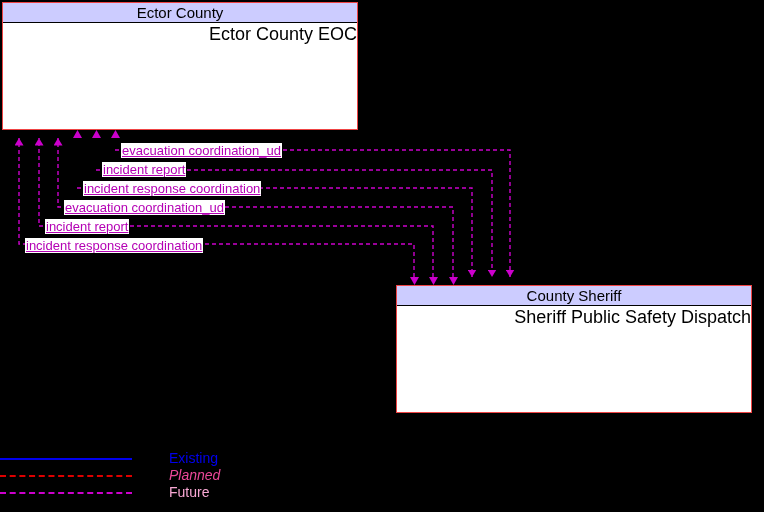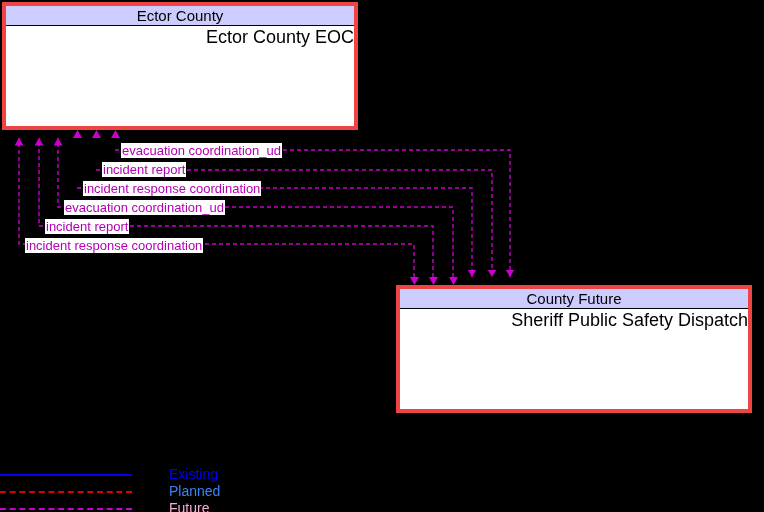--- a/index.html
+++ b/index.html
@@ -19,21 +19,21 @@
     position: absolute;
     left: 0; top: 0;
     width: 764px;
     height: 512px;
   }
 
   
   .ent {
     position: absolute;
     background: #ffffff;
-    border: 4px solid #ef4444;
+    border: 1px solid #ef4444;
     box-sizing: border-box;
     z-index: 30;
   }
   .ent-header {
     background: #ccccff;
     border-bottom: 1px solid #000000;
     box-sizing: border-box;
     text-align: center;
     color: #000000;
     font-size: 15px;
@@ -69,58 +69,58 @@
   .flow-label {
     position: absolute;
     background: #ffffff;
     color: #b400b4;
     font-size: 13px;
     line-height: 15px;
     height: 15px;
     white-space: nowrap;
     padding: 0 1px;
     z-index: 20;
+    text-decoration: underline;
   }
 
   
   #legend {
     position: absolute;
     left: 0;
     top: 450px;
     width: 300px;
     height: 60px;
     z-index: 25;
   }
   .legend-row {
     position: absolute;
     left: 0;
     width: 300px;
     height: 18px;
-    margin-top: 16px;
   }
   .legend-swatch {
     position: absolute;
     left: 0;
     top: 8px;
     width: 132px;
     height: 3px;
   }
   .legend-text {
     position: absolute;
     left: 169px;
     top: 0px;
     font-size: 14px;
     line-height: 17px;
     white-space: nowrap;
   }
   .sw-existing { border-top: 2px solid #0000ee; }
   .sw-planned  { border-top: 2px dashed #dd0000; }
   .sw-future   { border-top: 2px dashed #cc00cc; }
   .tx-existing { color: #0000ee; }
-  .tx-planned  { color: #3b82f6; }
+  .tx-planned  { color: #ec4899; font-style: italic; }
   .tx-future   { color: #f9a8d4; }
 </style>
 </head>
 <body>
 
 <div id="canvas">
 
   <svg id="wires" viewBox="0 0 764 512" width="764" height="512">
     <defs>
       <marker id="arrow-down" markerWidth="9" markerHeight="8" refX="4.5" refY="7.5" orient="0" markerUnits="userSpaceOnUse">
@@ -155,21 +155,21 @@
       <polygon points="449,277 458,277 453.5,285"></polygon>
     </g>
   </svg>
 
   <div id="ector-box" class="ent">
     <div class="ent-header">Ector County</div>
     <div class="ent-body">Ector County EOC</div>
   </div>
 
   <div id="sheriff-box" class="ent">
-    <div class="ent-header">County Future</div>
+    <div class="ent-header">County Sheriff</div>
     <div class="ent-body">Sheriff Public Safety Dispatch</div>
   </div>
 
   <div class="flow-label" style="left:121px; top:143px;">evacuation coordination_ud</div>
 
   <div class="flow-label" style="left:102px; top:162px;">incident report</div>
 
   <div class="flow-label" style="left:83px; top:181px;">incident response coordination</div>
 
   <div class="flow-label" style="left:64px; top:200px;">evacuation coordination_ud</div>

